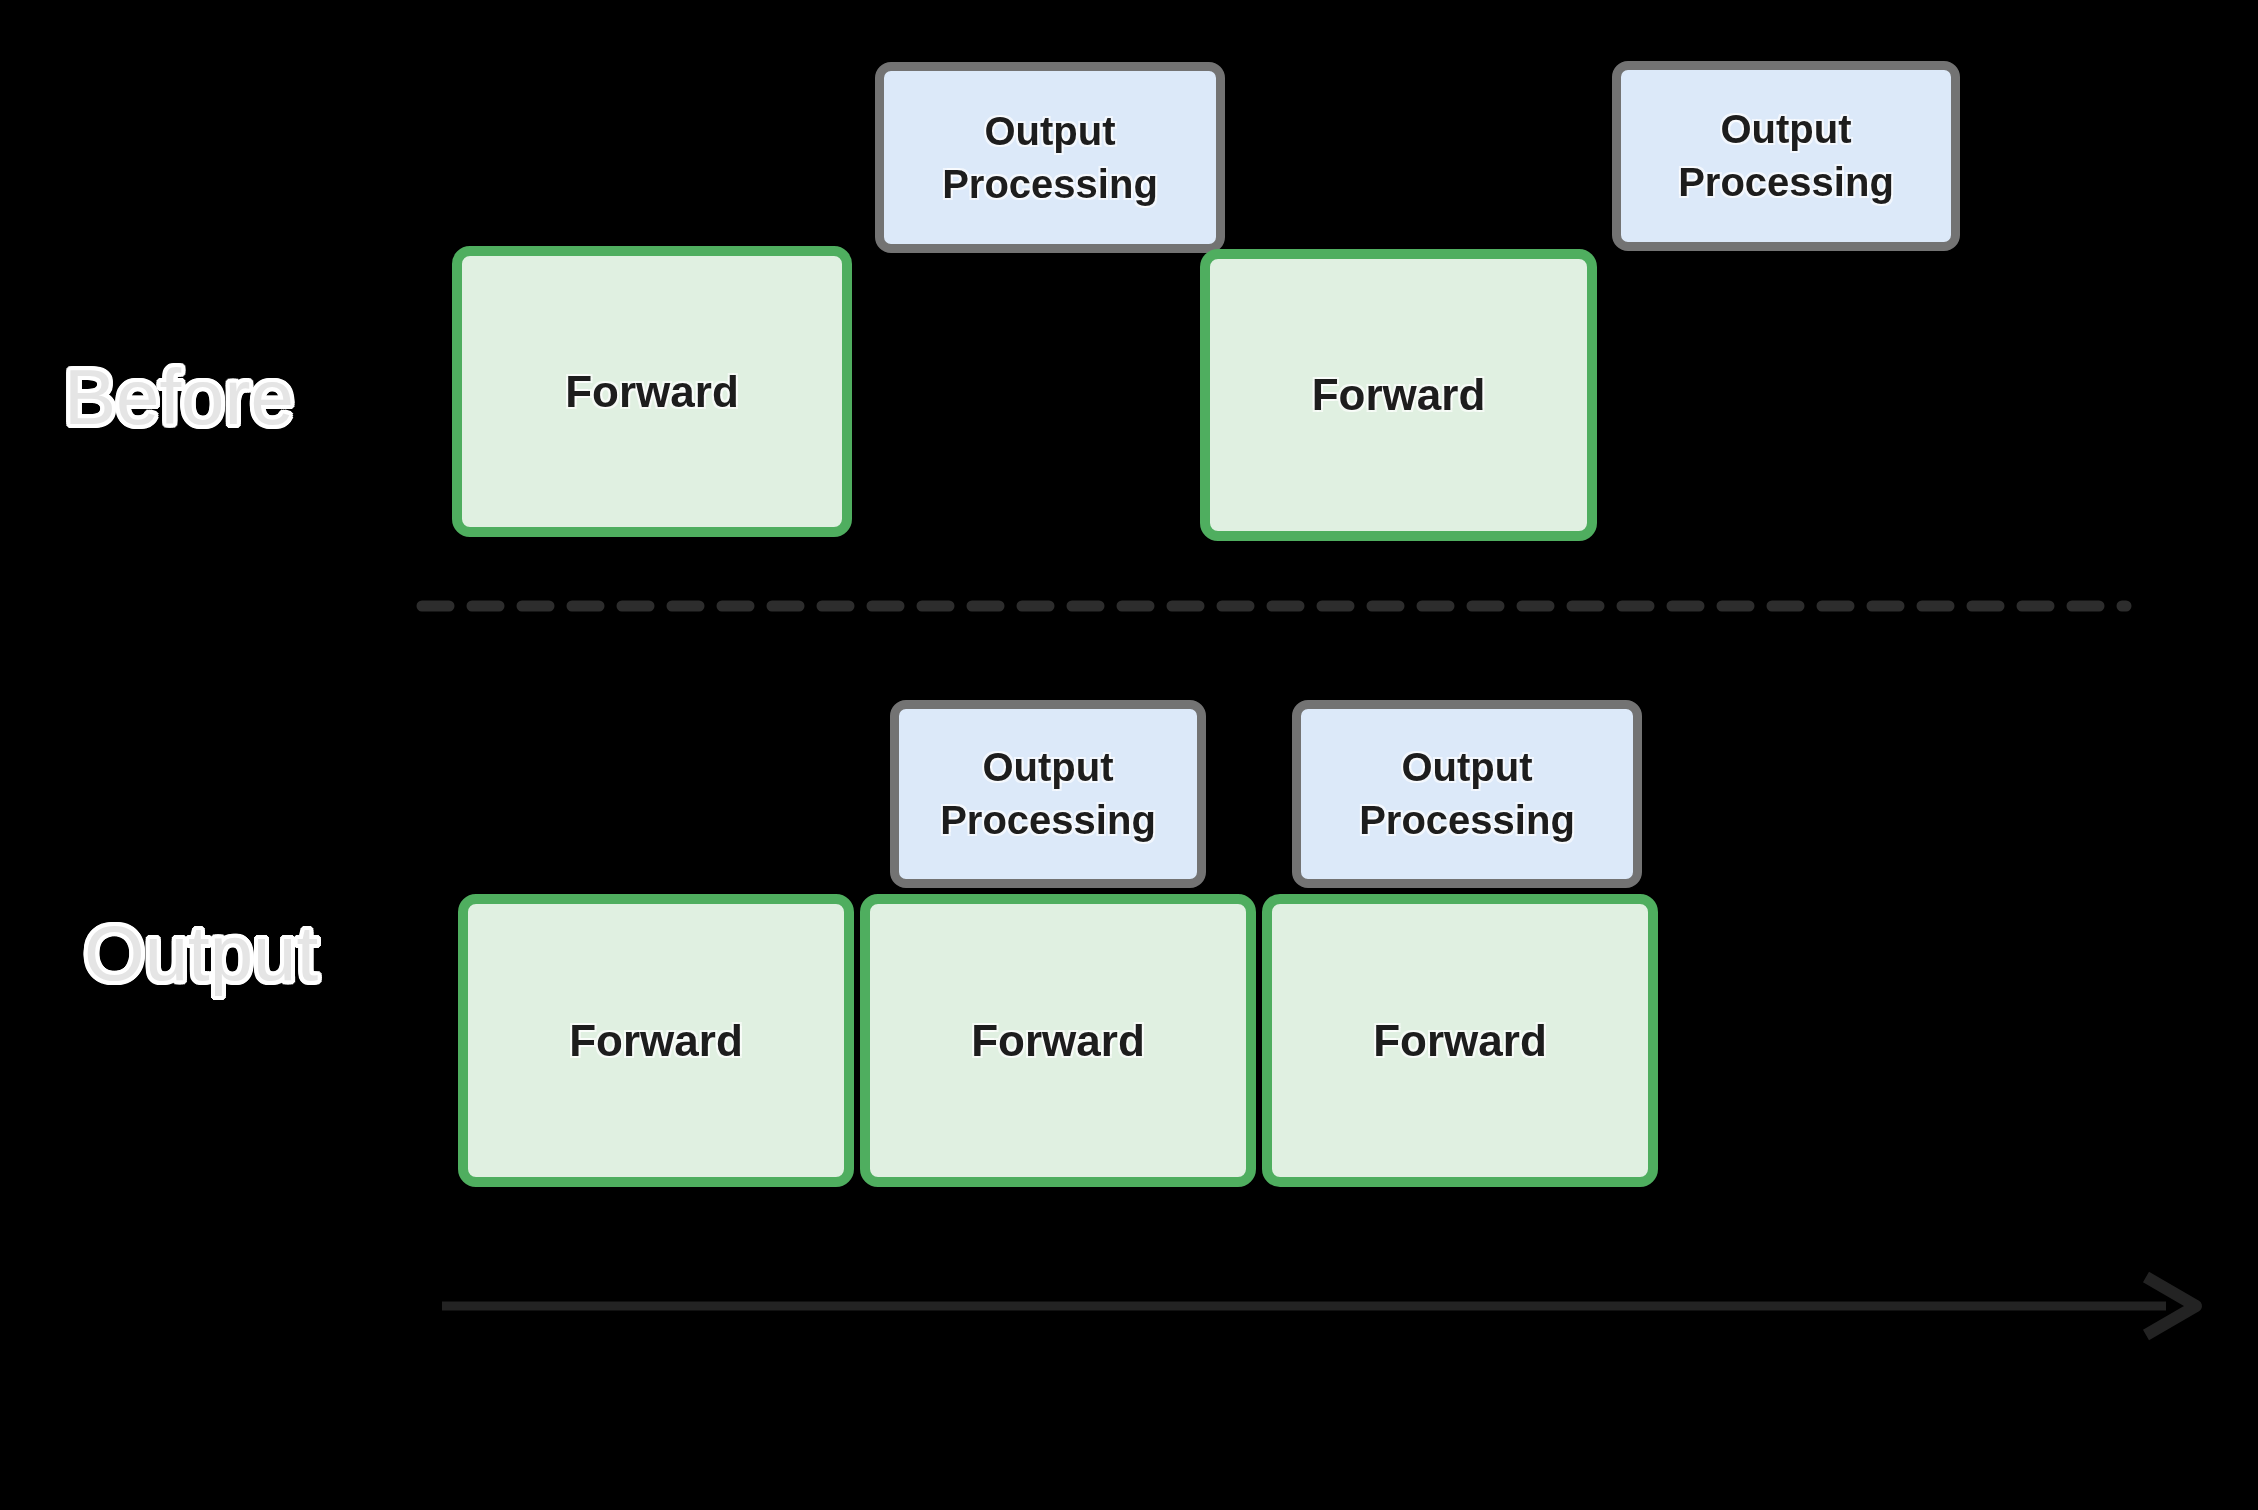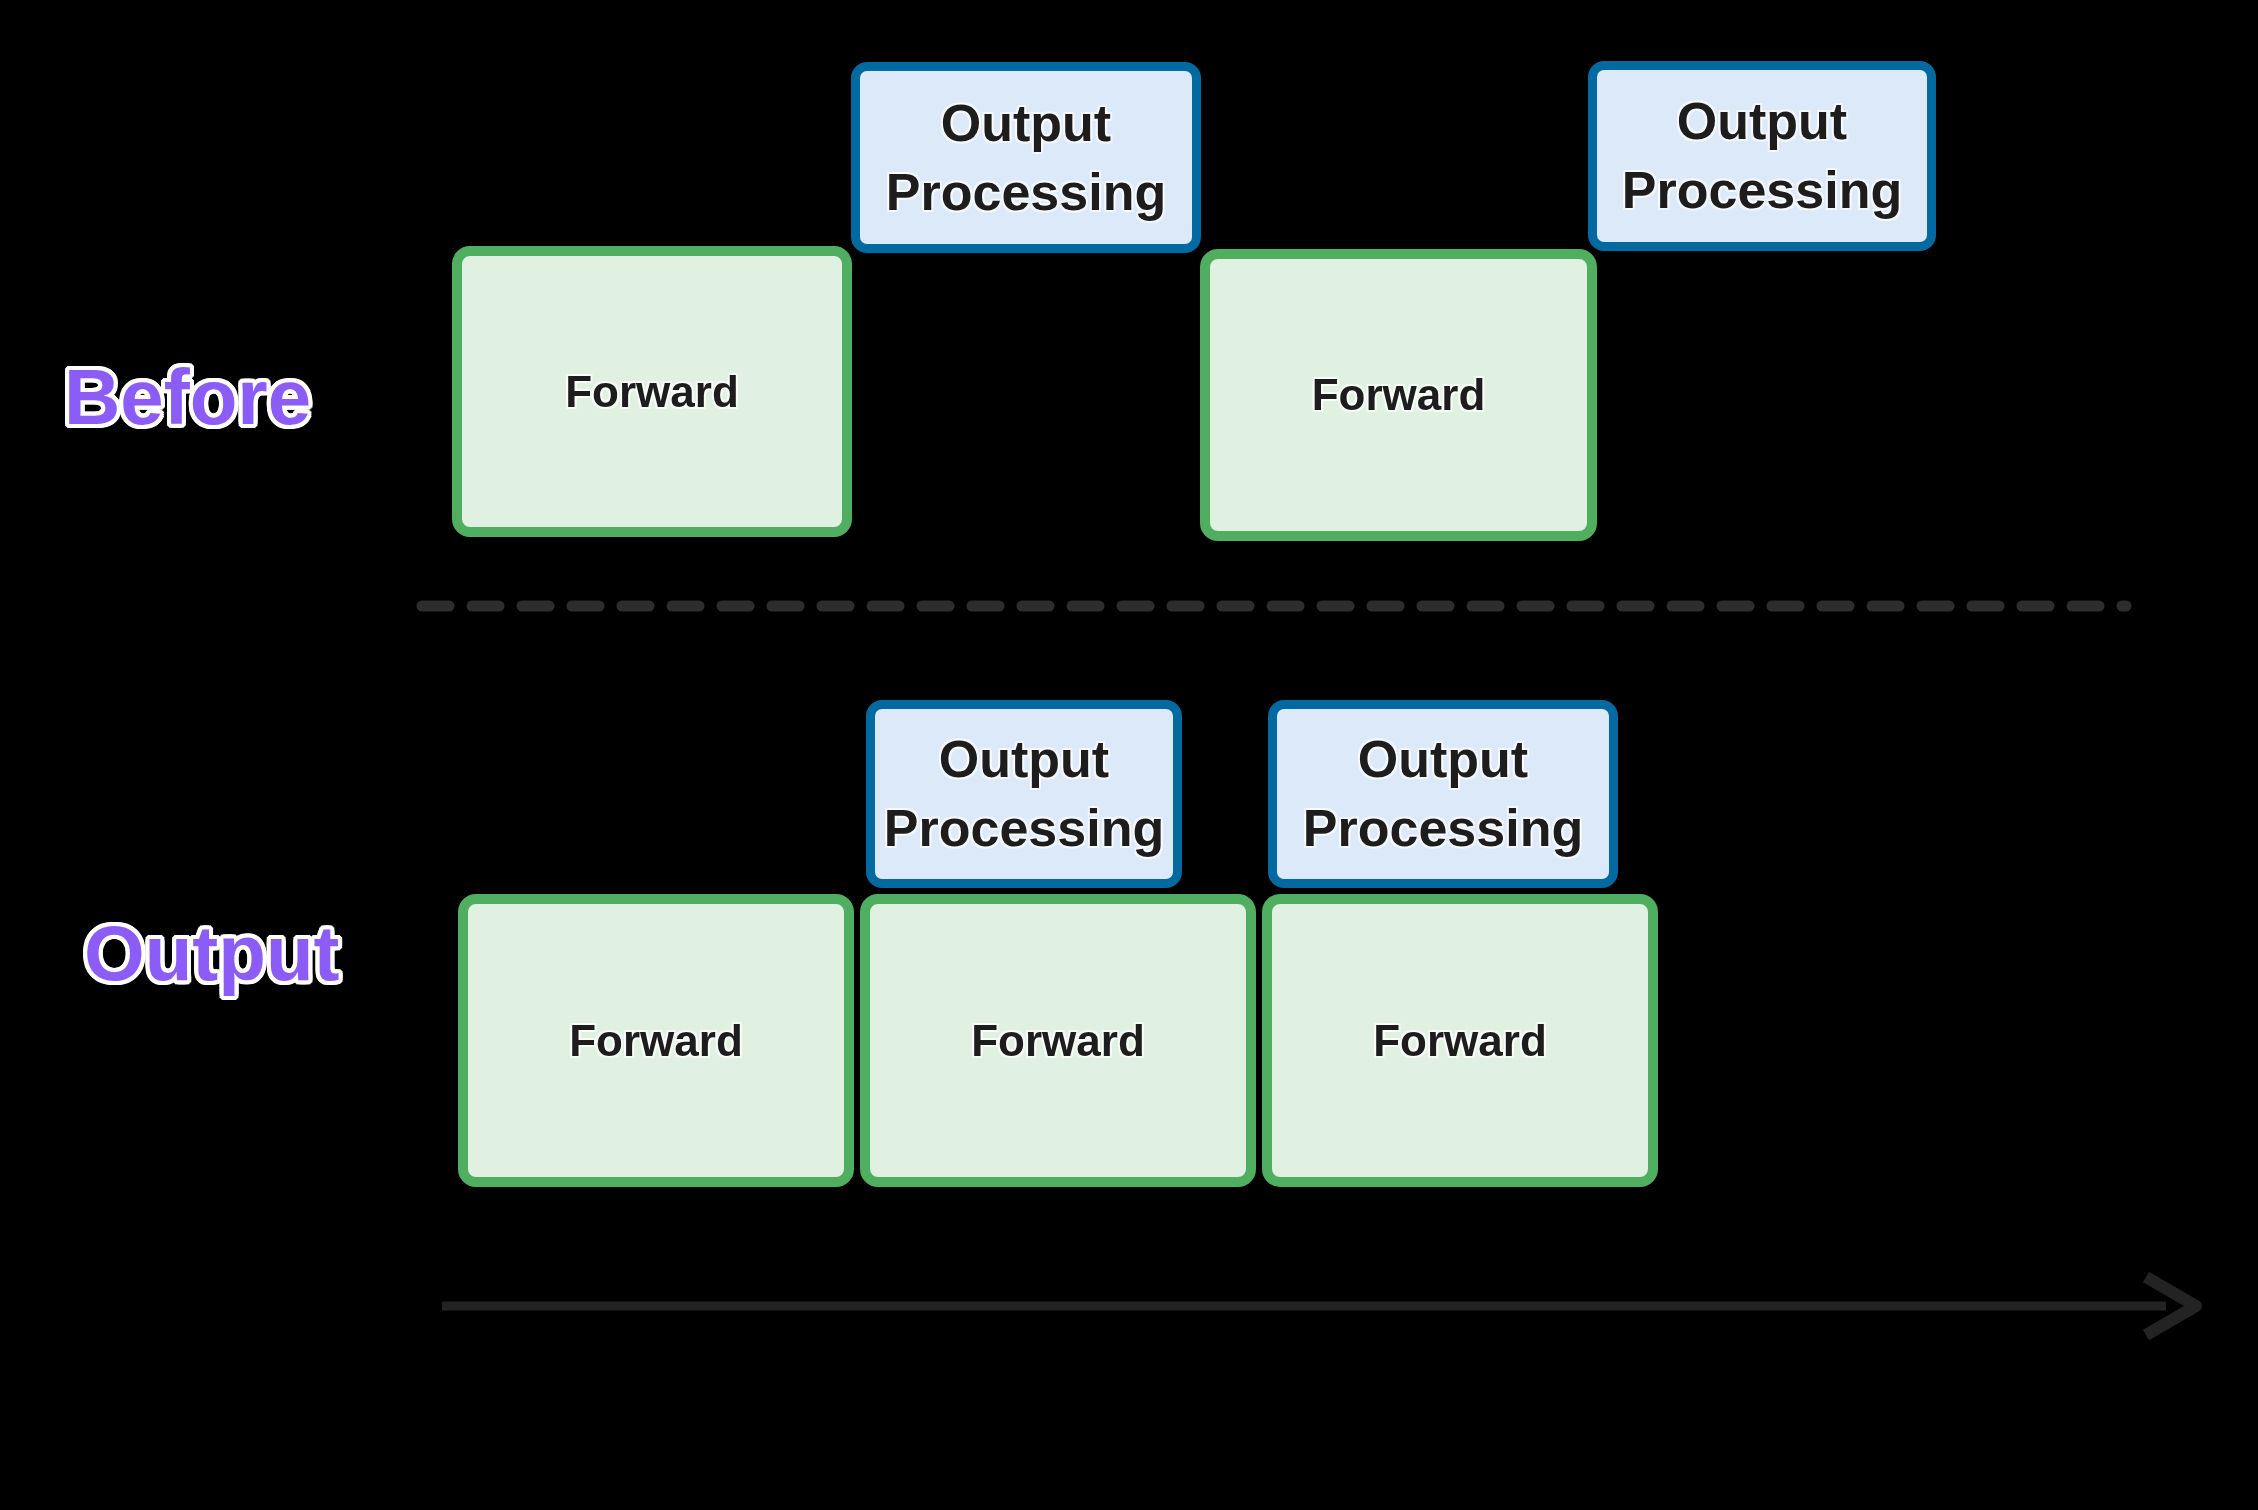--- a/index.html
+++ b/index.html
@@ -35,45 +35,46 @@
        2px  2px 0 rgba(255,255,255,.6);
   }
   .forward-box {
     background: #E0F0E1;
     border: 10px solid #4FAE5F;
     border-radius: 18px;
     font-size: 44px;
   }
   .output-box {
     background: #DCE9F9;
-    border: 9px solid #0369a1;
+    border: 9px solid #737373;
     border-radius: 16px;
-    font-size: 52px;
+    font-size: 40px;
     line-height: 1.32;
     padding: 0 28px;
+    margin-left: 24px;
   }
 
   
   .b-fwd-1 { left: 452px;  top: 246px; width: 400px; height: 291px; }
   .b-out-1 { left: 851px;  top: 62px;  width: 350px; height: 191px; }
   .b-fwd-2 { left: 1200px; top: 249px; width: 397px; height: 292px; }
   .b-out-2 { left: 1588px; top: 61px;  width: 348px; height: 190px; }
 
   
   .a-out-1 { left: 866px;  top: 700px; width: 316px; height: 188px; }
   .a-out-2 { left: 1268px; top: 700px; width: 350px; height: 188px; }
   .a-fwd-1 { left: 458px;  top: 894px; width: 396px; height: 293px; }
   .a-fwd-2 { left: 860px;  top: 894px; width: 396px; height: 293px; }
   .a-fwd-3 { left: 1262px; top: 894px; width: 396px; height: 293px; }
 
   
   .outline-label {
     position: absolute;
-    font-weight: 700;
-    color: #8b5cf6;
+    font-weight: 400;
+    color: #e5e5e5;
     white-space: nowrap;
     text-shadow:
       -4px  0   0 #fff,  4px  0   0 #fff,
        0   -4px 0 #fff,  0    4px 0 #fff,
       -3px -3px 0 #fff,  3px -3px 0 #fff,
       -3px  3px 0 #fff,  3px  3px 0 #fff,
       -4px -2px 0 #fff,  4px -2px 0 #fff,
       -4px  2px 0 #fff,  4px  2px 0 #fff,
       -2px -4px 0 #fff,  2px -4px 0 #fff,
       -2px  4px 0 #fff,  2px  4px 0 #fff;

